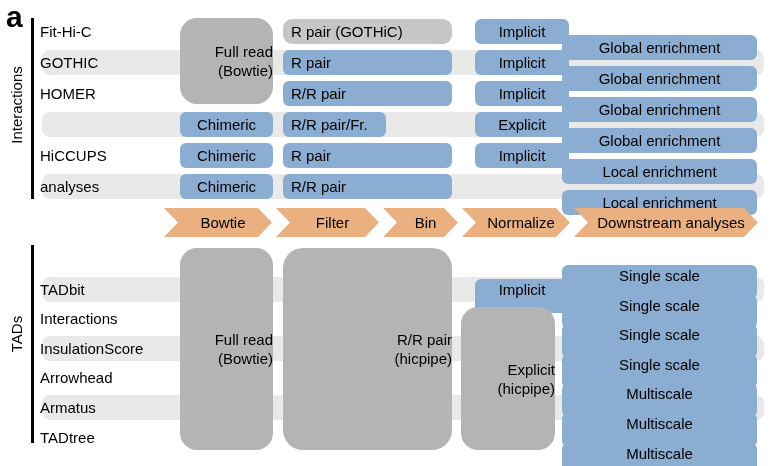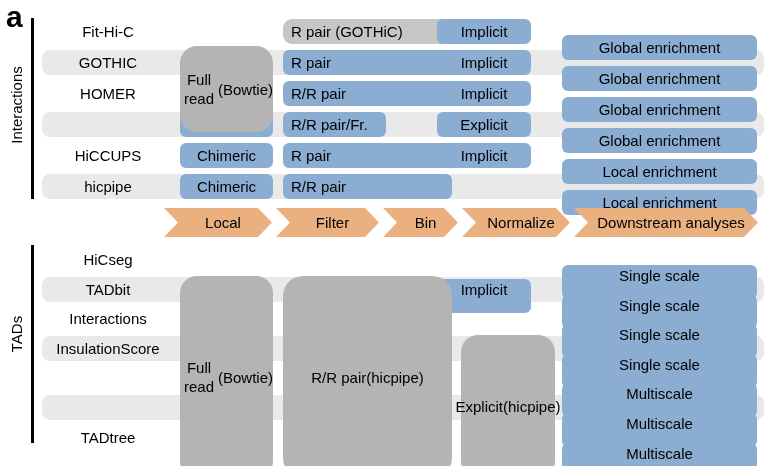--- a/index.html
+++ b/index.html
@@ -12,39 +12,39 @@
   .figlabel{position:absolute;left:6px;top:2px;font-size:30px;font-weight:bold;line-height:1;}
   .axisline{position:absolute;left:31px;width:3px;background:var(--ink,#000);}
   .vlabel{position:absolute;transform:translate(-50%,-50%) rotate(-90deg);white-space:nowrap;font-size:15px;}
 
   .row{position:absolute;left:0;width:774px;}
   .trow{height:31px;}
   .brow{height:29px;}
   .stripe{position:absolute;left:42px;width:722px;background:var(--stripe,#e9e9e9);border-radius:8px;z-index:0;}
   .trow .stripe{top:3px;height:25px;}
   .brow .stripe{top:2px;height:25px;}
-  .label{position:absolute;left:40px;width:136px;text-align:center;z-index:1;}
+  .label{position:absolute;left:40px;width:136px;text-align:left;z-index:1;}
   .trow .label{line-height:31px;}
   .brow .label{line-height:29px;}
 
   .cap{position:absolute;border-radius:6px;background:var(--blue,#8cadd2);text-align:center;z-index:2;}
   .trow .cap{top:3px;height:25px;line-height:25px;}
   .brow .cap{top:4px;height:34px;line-height:21px;}
   .cap.left{text-align:left;padding-left:8px;box-sizing:border-box;}
   .cap.gray{background:var(--bargray,#c6c6c6);border-radius:9px;}
   .colA{left:180px;width:93px;}
   .colB{left:283px;width:169px;}
   .colBs{left:283px;width:103px;}
-  .colC{left:437px;width:94px;}
+  .colC{left:475px;width:94px;}
   .colD{left:562px;width:195px;margin-top:16px;}
 
   .bigbox{
     position:absolute;background:var(--boxgray,#b4b4b4);border-radius:17px;z-index:3;
-    display:flex;flex-direction:row;justify-content:center;align-items:center;
-    text-align:center;line-height:19px;margin-top:28px;
+    display:flex;flex-direction:column;justify-content:center;align-items:flex-end;
+    text-align:center;line-height:19px;
   }
   .chev{
     position:absolute;top:208px;height:29px;background:var(--orange,#eab07f);z-index:2;
     clip-path:polygon(0% 0%, calc(100% - 14px) 0%, 100% 50%, calc(100% - 14px) 100%, 0% 100%, 14px 50%);
     display:flex;align-items:center;justify-content:center;
   }
   .chev span{padding-left:10px;}
 </style>
 </head>
 <body>
@@ -89,52 +89,51 @@
   <div class="row trow" style="top:140px">
     <div class="label">HiCCUPS</div>
     <div class="cap colA">Chimeric</div>
     <div class="cap colB left">R pair</div>
     <div class="cap colC">Implicit</div>
     <div class="cap colD">Local enrichment</div>
   </div>
 
   <div class="row trow" style="top:171px">
     <div class="stripe"></div>
-    <div class="label">hicpipe</div>
+    <div class="label">analyses</div>
     <div class="cap colA">Chimeric</div>
     <div class="cap colB left">R/R pair</div>
     <div class="cap colD">Local enrichment</div>
   </div>
 
   <div class="bigbox" style="left:180px;top:18px;width:93px;height:86px">
     <div>Full read</div>
     <div>(Bowtie)</div>
   </div>
 
   <div class="chev" style="left:164px;width:108px">
-    <span>Local</span>
+    <span>Bowtie</span>
   </div>
   <div class="chev" style="left:276px;width:103px">
     <span>Filter</span>
   </div>
   <div class="chev" style="left:383px;width:75px">
     <span>Bin</span>
   </div>
   <div class="chev" style="left:462px;width:108px">
     <span>Normalize</span>
   </div>
   <div class="chev" style="left:574px;width:184px">
     <span>Downstream analyses</span>
   </div>
 
   <div class="axisline" style="top:245px;height:198px"></div>
   <div class="vlabel" style="left:16px;top:334px">TADs</div>
 
   <div class="row brow" style="top:245px">
-    <div class="label">HiCseg</div>
     <div class="cap colD">Single scale</div>
   </div>
 
   <div class="row brow" style="top:275px">
     <div class="stripe"></div>
     <div class="label">TADbit</div>
     <div class="cap colC">Implicit</div>
     <div class="cap colD">Single scale</div>
   </div>
 
@@ -143,25 +142,27 @@
     <div class="cap colD">Single scale</div>
   </div>
 
   <div class="row brow" style="top:334px">
     <div class="stripe"></div>
     <div class="label">InsulationScore</div>
     <div class="cap colD">Single scale</div>
   </div>
 
   <div class="row brow" style="top:363px">
+    <div class="label">Arrowhead</div>
     <div class="cap colD">Multiscale</div>
   </div>
 
   <div class="row brow" style="top:393px">
     <div class="stripe"></div>
+    <div class="label">Armatus</div>
     <div class="cap colD">Multiscale</div>
   </div>
 
   <div class="row brow" style="top:423px">
     <div class="label">TADtree</div>
     <div class="cap colD">Multiscale</div>
   </div>
 
   <div class="bigbox" style="left:180px;top:248px;width:93px;height:202px">
     <div>Full read</div>

